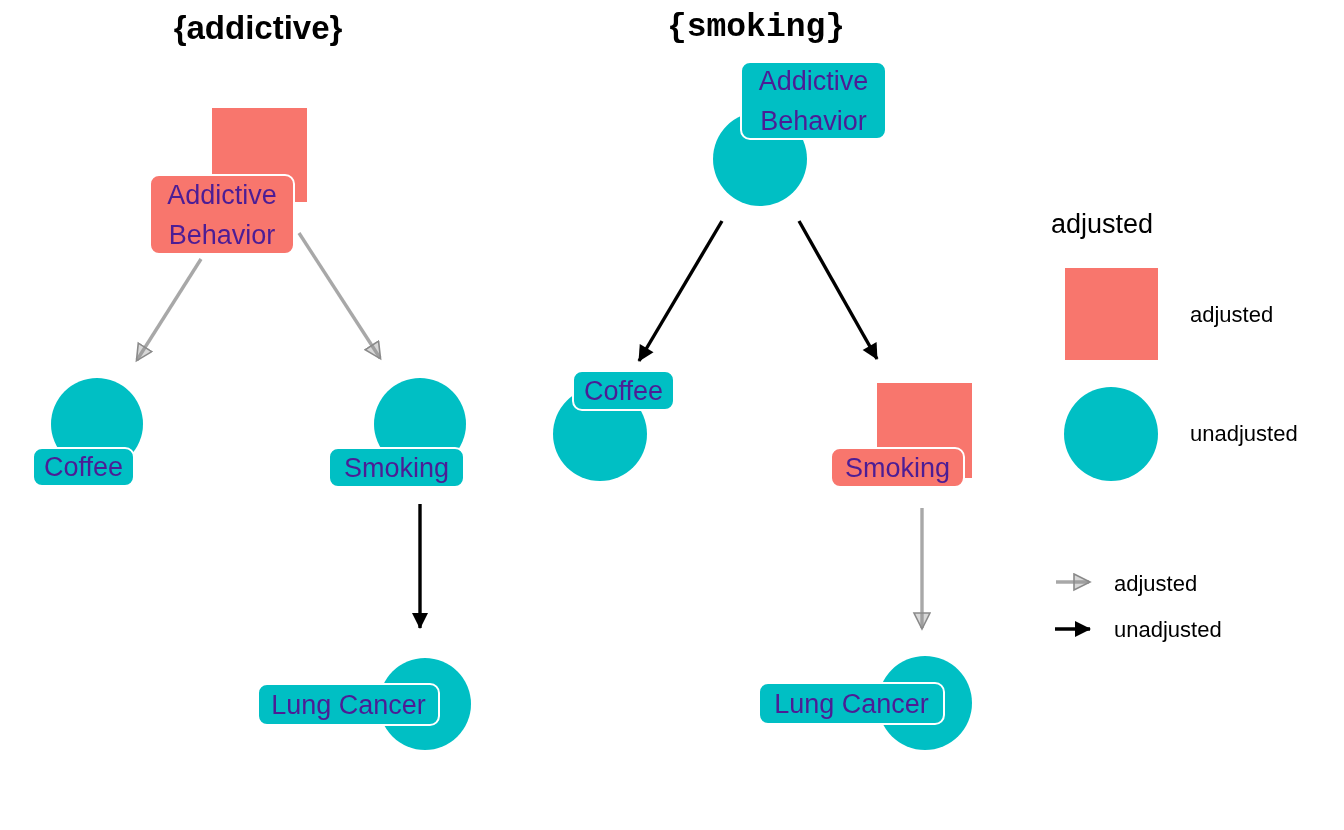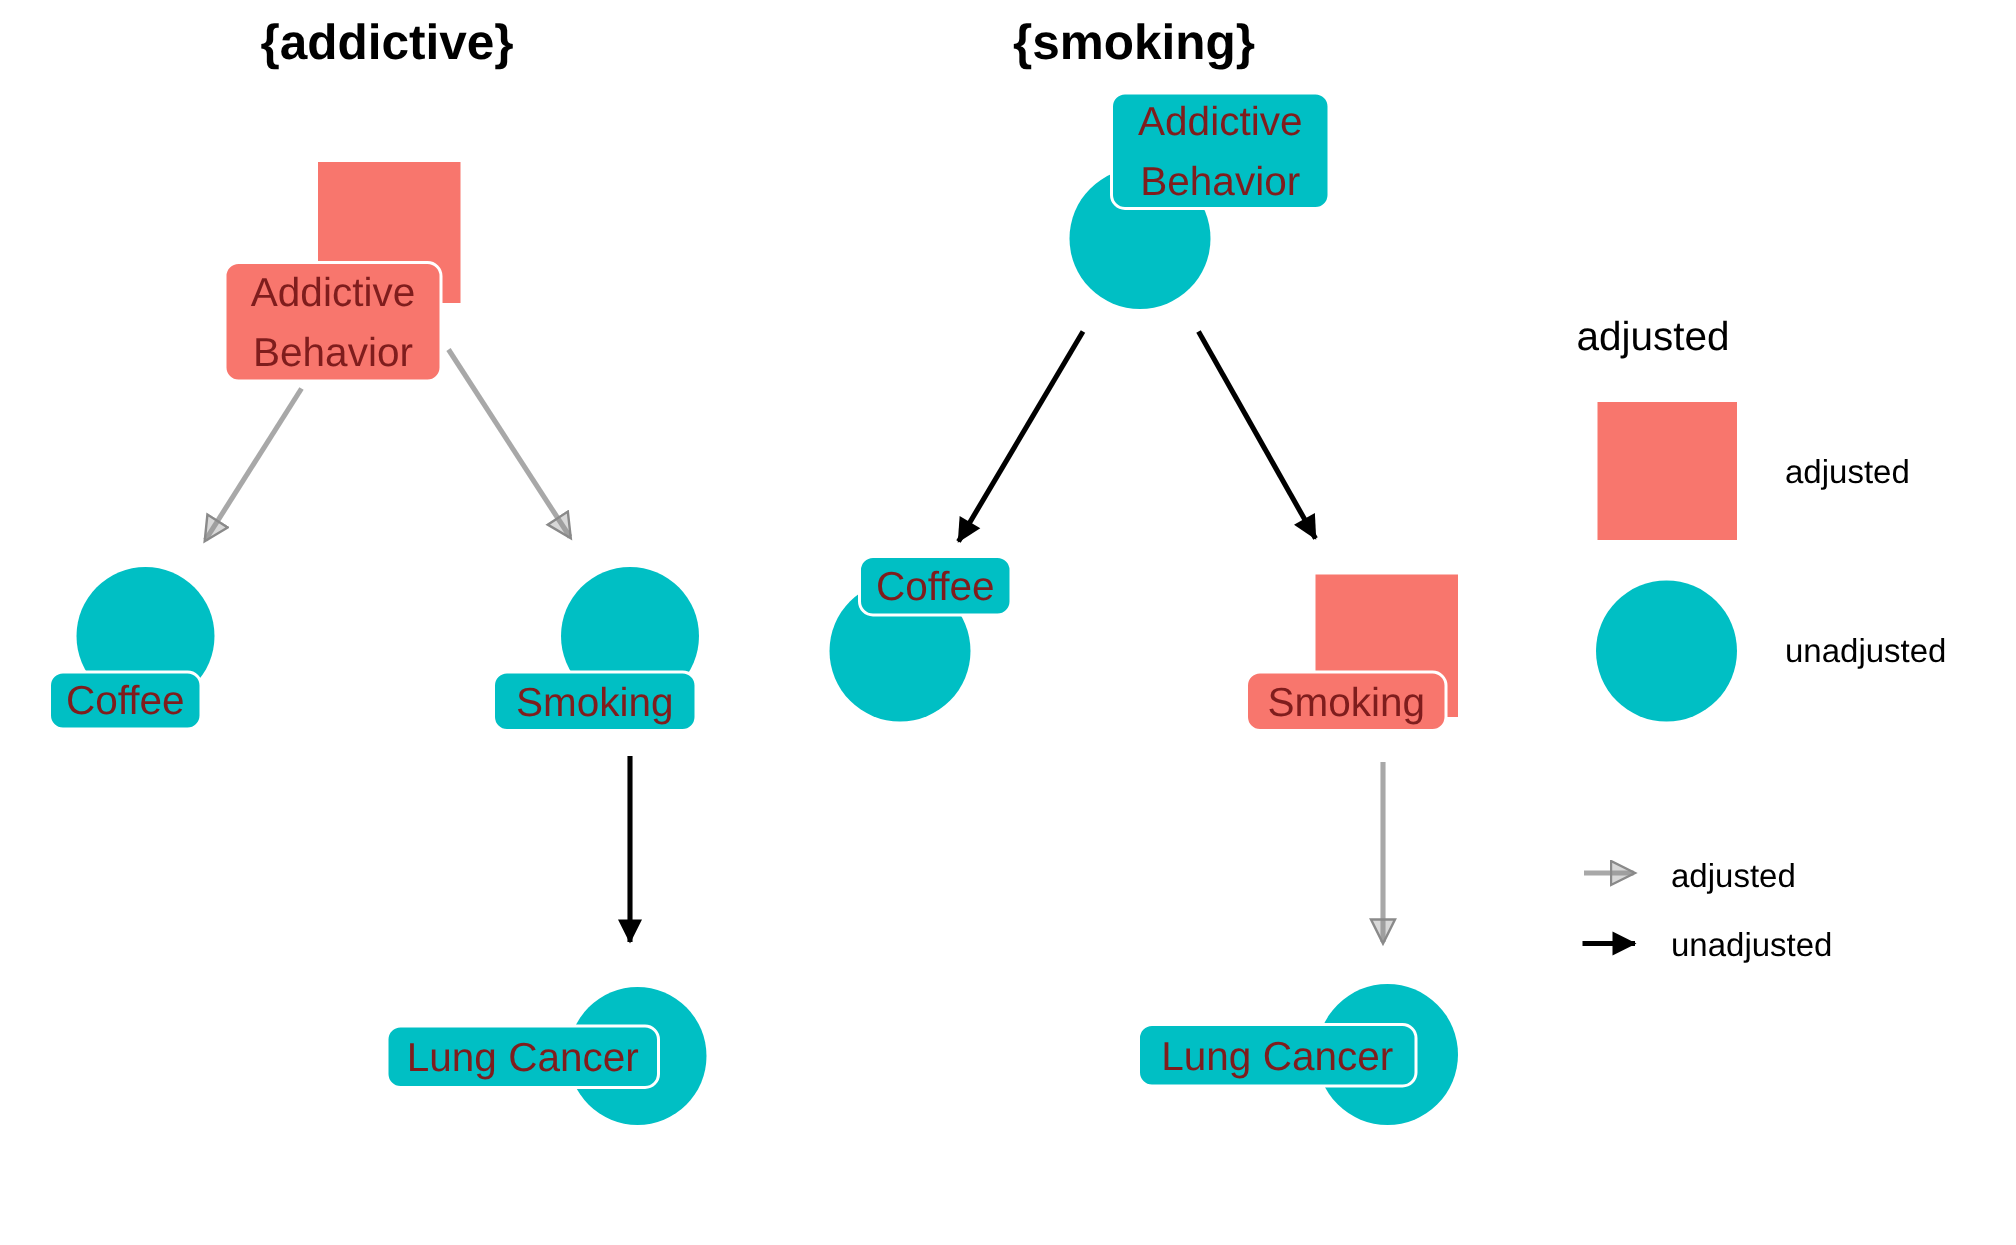--- a/index.html
+++ b/index.html
@@ -27,21 +27,21 @@
   .shape { position: absolute; z-index: 1; }
   .shape.square { background: #F8766D; }
   .shape.circle { background: #00BFC4; border-radius: 50%; }
   #arrow-layer {
     position: absolute; left: 0; top: 0; z-index: 2;
     pointer-events: none;
   }
   .node-label {
     position: absolute;
     z-index: 3;
-    color: #7f1d1d;
+    color: #4c1d95;
     font-size: 27px;
     border: 2px solid #ffffff;
     border-radius: 10px;
     display: flex;
     flex-direction: column;
     align-items: center;
     justify-content: center;
     text-align: center;
     line-height: 40px;
     box-sizing: border-box;
@@ -63,21 +63,21 @@
   }
   .edge-line-gray { stroke: #A8A8A8; stroke-width: 3.4; }
   .edge-line-black { stroke: #000000; stroke-width: 3.4; }
 </style>
 </head>
 <body>
 
 <div id="canvas">
 
   <div class="panel-title" style="left:148px; top:12px;">{addictive}</div>
-  <div class="panel-title" style="left:646px; top:12px;">{smoking}</div>
+  <div class="panel-title" style="left:646px; top:12px;font-family:Liberation Mono, monospace;">{smoking}</div>
 
   <div class="shape square" style="left:212px; top:108px; width:95px; height:94px;"></div>
   <div class="shape circle" style="left:51px; top:378px; width:92px; height:92px;"></div>
   <div class="shape circle" style="left:374px; top:378px; width:92px; height:92px;"></div>
   <div class="shape circle" style="left:379px; top:658px; width:92px; height:92px;"></div>
 
   <div class="shape circle" style="left:713px; top:112px; width:94px; height:94px;"></div>
   <div class="shape circle" style="left:553px; top:387px; width:94px; height:94px;"></div>
   <div class="shape square" style="left:877px; top:383px; width:95px; height:95px;"></div>
   <div class="shape circle" style="left:878px; top:656px; width:94px; height:94px;"></div>

